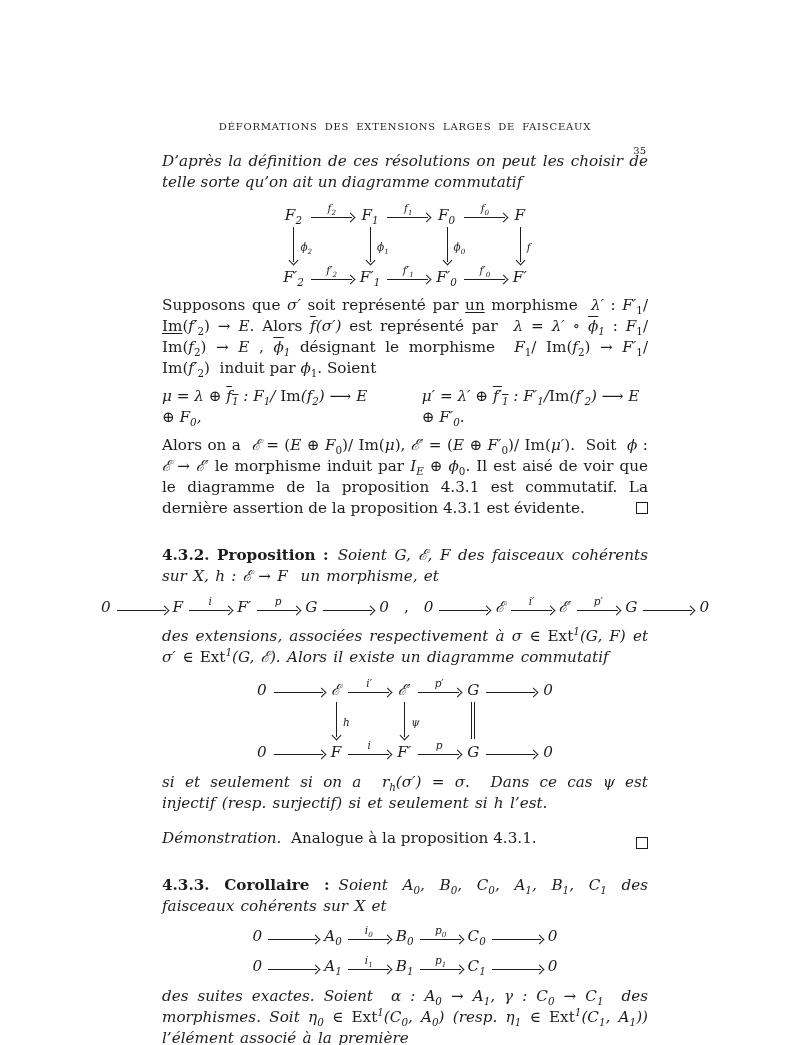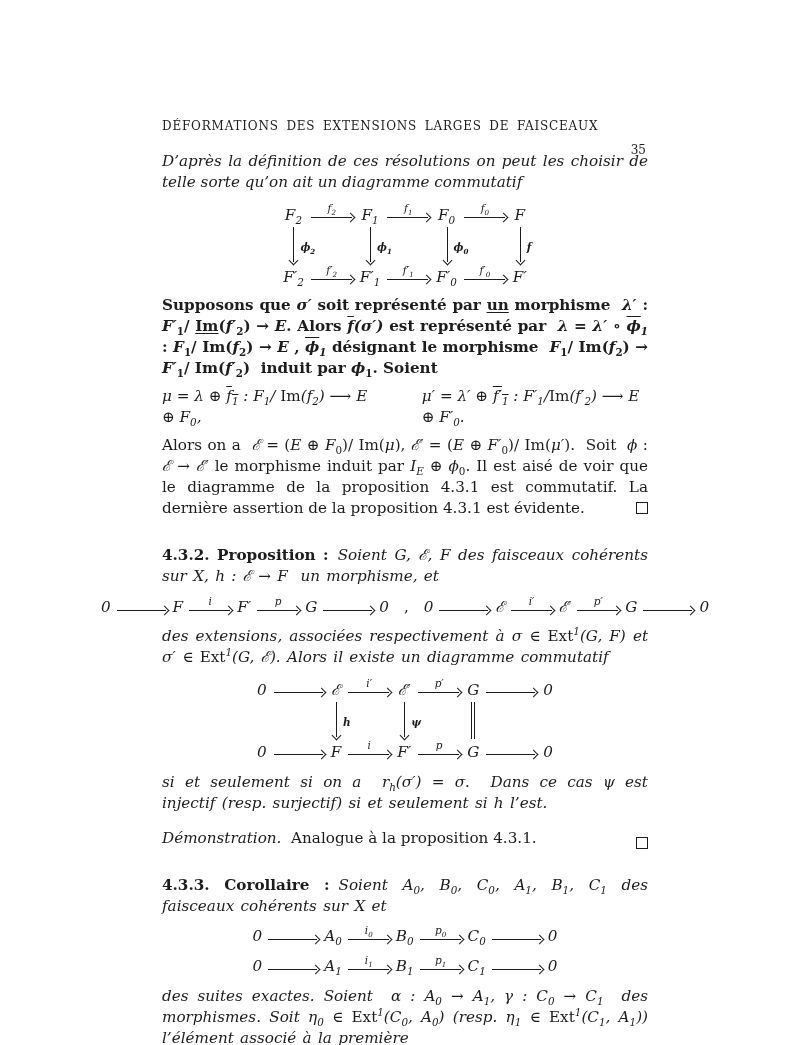--- a/index.html
+++ b/index.html
@@ -4,21 +4,21 @@
 <style>
   html,body{margin:0;padding:0;}
   body{
     width:808px;height:1045px;overflow:hidden;background:#ffffff;
     color:#1d1d1d;
     font-family:"DejaVu Serif","Liberation Serif",serif;
     font-size:15.2px;line-height:21px;
   }
   .content{position:absolute;left:162px;top:120px;width:486px;}
   
-  .runhead{position:relative;text-align:left;font-size:12px;letter-spacing:.8px;word-spacing:3px;line-height:13px;}
+  .runhead{position:relative;text-align:center;font-size:10px;letter-spacing:.8px;word-spacing:3px;line-height:13px;}
   .pageno{position:absolute;right:2px;top:0;letter-spacing:0;margin-top:24px;}
   
   .para{margin:0;text-align:justify;}
   .it{font-style:italic;word-spacing:1.5px;}
   .rm{font-style:normal;}
   b.shead{font-weight:bold;font-style:normal;margin-right:9px;word-spacing:1px;}
   .ov{text-decoration:overline;}
   u{text-underline-offset:2px;}
   sub,sup{font-size:.68em;line-height:0;}
   
@@ -27,42 +27,42 @@
   .demo-line{display:flex;justify-content:space-between;align-items:flex-end;margin-top:14px;gap:20px;}
   
   .harr{position:relative;display:inline-block;width:44px;height:18px;flex:none;margin:0 3px;}
   .harr.long{width:52px;}
   .harr .line{position:absolute;left:1px;right:2px;top:11px;height:1px;background:#1d1d1d;}
   .harr .head{position:absolute;right:0;top:8px;width:6px;height:6px;
     border-top:1px solid #1d1d1d;border-right:1px solid #1d1d1d;transform:rotate(45deg);}
   .harr .lbl{position:absolute;left:0;right:0;top:-3px;text-align:center;
     font-size:10.5px;line-height:11px;font-style:italic;word-spacing:0;}
   
-  .vcell{position:relative;height:42px;font-weight:bold;}
+  .vcell{position:relative;height:42px;}
   .varr .stem{position:absolute;left:50%;top:2px;height:35px;width:1px;background:#1d1d1d;}
   .varr .head{position:absolute;left:calc(50% - 3px);top:32px;width:6px;height:6px;
     border-right:1px solid #1d1d1d;border-bottom:1px solid #1d1d1d;transform:rotate(45deg);}
   .varr .lbl{position:absolute;left:calc(50% + 7px);top:12px;font-size:10.5px;font-style:italic;}
   .dbl{position:absolute;left:calc(50% - 2px);top:2px;height:37px;width:2px;
     border-left:1px solid #1d1d1d;border-right:1px solid #1d1d1d;}
   
   .dgrid{display:grid;justify-content:center;align-items:center;}
   .d1{grid-template-columns:repeat(7,auto);margin:12px 0 8px 0;}
   .d2{grid-template-columns:repeat(9,auto);margin:12px 0 10px 0;}
   .node{font-style:italic;text-align:center;padding:0 3px;line-height:20px;}
   
   .seq{display:flex;align-items:center;flex:none;}
   .seqline{display:flex;justify-content:center;align-items:center;margin:10px 0 8px 0;}
   .seqcomma{margin:0 13px;}
   .seqrow{display:flex;justify-content:center;align-items:center;margin:9px 0;}
   .term{font-style:italic;padding:0 2px;flex:none;}
   
   .formula{display:flex;justify-content:space-between;align-items:baseline;margin:7px 0;font-style:italic;gap:47px;}
   
-  .mt6{margin-top:6px;font-weight:bold;} .mt18{margin-top:18px;font-style:italic;} .mt26{margin-top:26px;}
+  .mt6{margin-top:6px;} .mt18{margin-top:18px;font-style:italic;} .mt26{margin-top:26px;}
 </style>
 </head>
 <body>
 
 <div class="content">
 
   <div class="runhead">
     <span>DÉFORMATIONS DES EXTENSIONS LARGES DE FAISCEAUX</span>
     <span class="pageno">35</span>
   </div>

